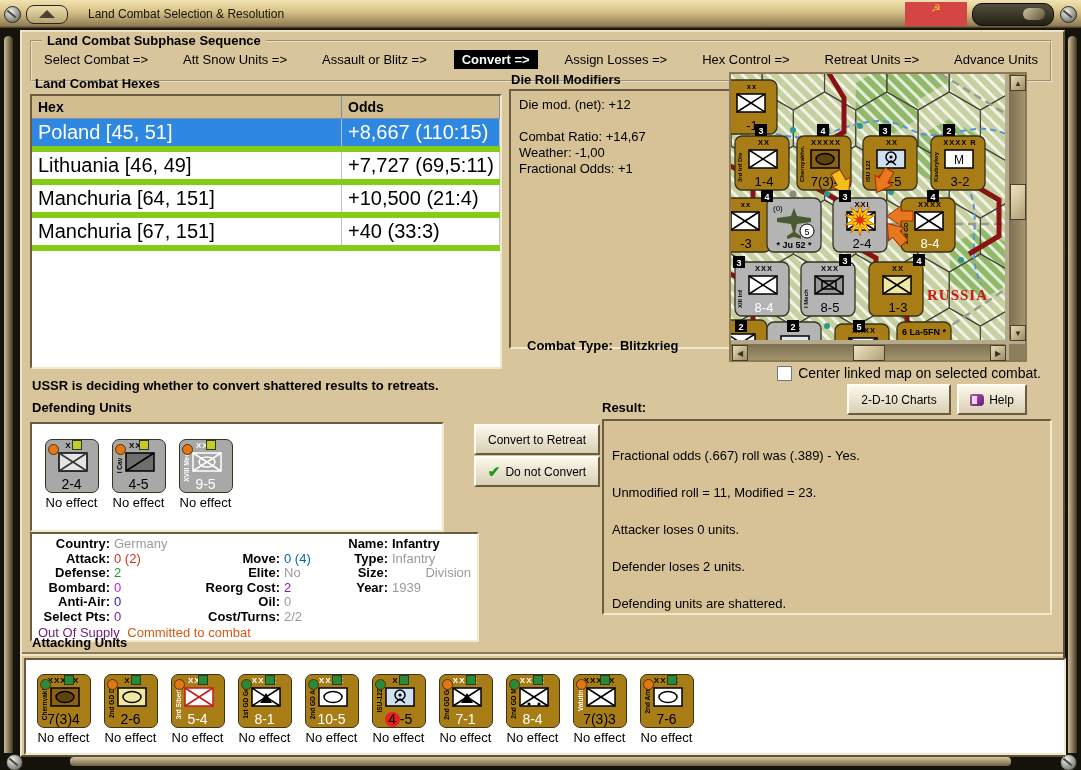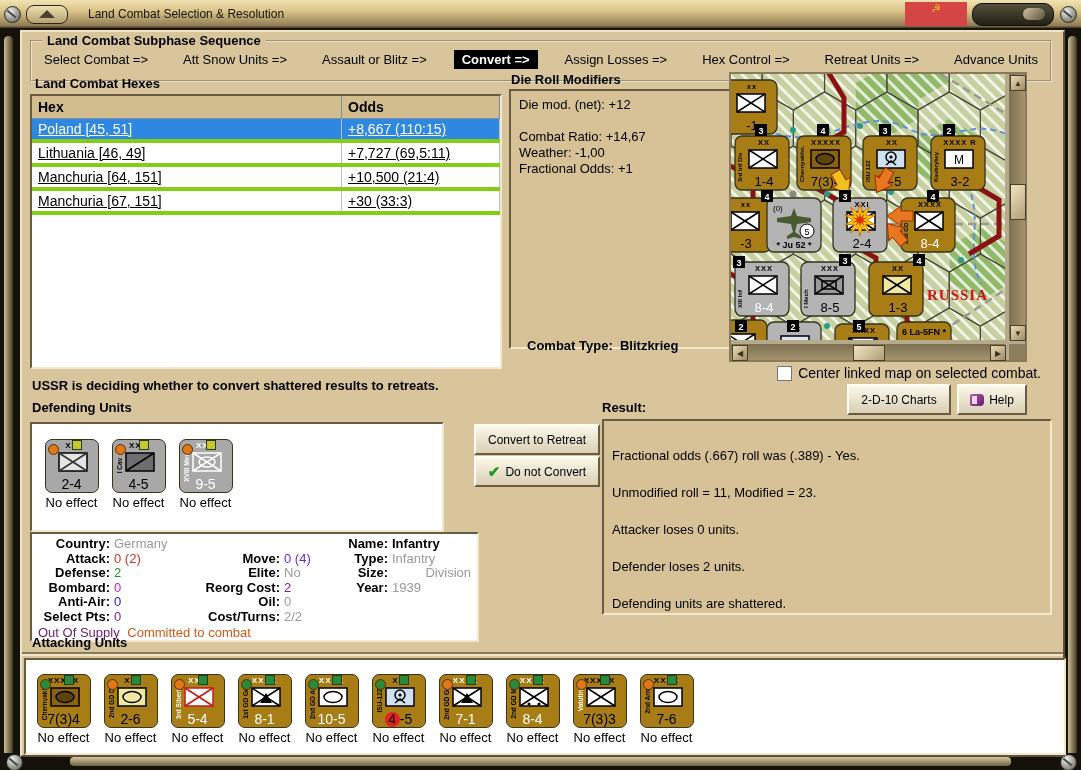--- a/index.html
+++ b/index.html
@@ -40,21 +40,21 @@
   .seq-step.active{background:#000;color:#fff;font-weight:bold;}
   .sect-label{position:absolute;font-weight:bold;font-size:13px;}
   .sunken{border-top:2px solid #6a5c40;border-left:2px solid #6a5c40;border-bottom:2px solid #f2e8cc;border-right:2px solid #f2e8cc;}
   .white-panel{background:#fff;}
   .tan-panel{background:#d6c296;}
   
   #hex-table{position:absolute;left:8px;top:62px;width:468px;height:271px;}
   .thead{display:flex;background:#d2bd8e;border-bottom:1px solid #7e8da2;}
   .th{font-weight:bold;font-size:14px;padding:3px 6px;border-right:1px solid #7e8da2;}
   .th:first-child{width:297px;} .th:last-child{flex:1;}
-  .trow{display:flex;border-bottom:4px solid #84cc16;font-size:14px;text-decoration:underline;}
+  .trow{display:flex;border-bottom:6px solid #84cc16;font-size:20px;}
   .td{padding:2px 6px;border-right:1px solid #b8c2cf;white-space:nowrap;overflow:hidden;}
   .td:first-child{width:297px;} .td:last-child{flex:1;}
   .trow.selected{background:#2e87e0;color:#fff;}
   
   #die-panel{position:absolute;left:487px;top:57px;width:212px;height:244px;font-size:13px;padding:6px 8px;}
   #die-panel div{line-height:16px;}
   #result-panel{position:absolute;left:580px;top:387px;width:430px;height:180px;font-size:13px;padding:6px 8px;}
   #result-panel div{line-height:16px;margin-top:21px;}
   
   #map-wrap{position:absolute;left:707px;top:40px;width:294px;height:286px;border:2px solid #8a7a58;background:#b5ab8c;}
@@ -162,21 +162,21 @@
         <div class="trow">
           <div class="td">Lithuania [46, 49]</div>
           <div class="td">+7,727 (69,5:11)</div>
         </div>
         <div class="trow">
           <div class="td">Manchuria [64, 151]</div>
           <div class="td">+10,500 (21:4)</div>
         </div>
         <div class="trow">
           <div class="td">Manchuria [67, 151]</div>
-          <div class="td">+30 (33:3)</div>
+          <div class="td">+40 (33:3)</div>
         </div>
       </div>
   </div>
 
   <div class="sect-label" style="left:489px;top:40px;">Die Roll Modifiers</div>
   <div id="die-panel" class="tan-panel sunken">
       <div>Die mod. (net): +12</div>
       <div>&nbsp;</div>
       <div>Combat Ratio: +14,67</div>
       <div>Weather: -1,00</div>
@@ -622,21 +622,21 @@
     <div id="details-grid">
         <div class="dlabel">Country:</div>
         <div class="dvalue" style="color: rgb(154, 154, 154);">Germany</div>
         <div class="dlabel"></div>
         <div class="dvalue"></div>
         <div class="dlabel">Name:</div>
         <div class="dvalue" style="color: rgb(0, 0, 0); font-weight: bold;">Infantry</div>
         <div class="dlabel">Attack:</div>
         <div class="dvalue" style="color: rgb(208, 48, 32);">0 (2)</div>
         <div class="dlabel">Move:</div>
-        <div class="dvalue" style="color: #6d28d9;">0 (4)</div>
+        <div class="dvalue" style="color: #0369a1;">0 (4)</div>
         <div class="dlabel">Type:</div>
         <div class="dvalue" style="color: rgb(154, 154, 154);">Infantry</div>
         <div class="dlabel">Defense:</div>
         <div class="dvalue" style="color: rgb(32, 154, 32);">2</div>
         <div class="dlabel">Elite:</div>
         <div class="dvalue" style="color: rgb(154, 154, 154);">No</div>
         <div class="dlabel">Size:</div>
         <div class="dvalue" style="color: rgb(154, 154, 154); text-align: right;">Division</div>
         <div class="dlabel">Bombard:</div>
         <div class="dvalue" style="color: rgb(204, 32, 204);">0</div>

